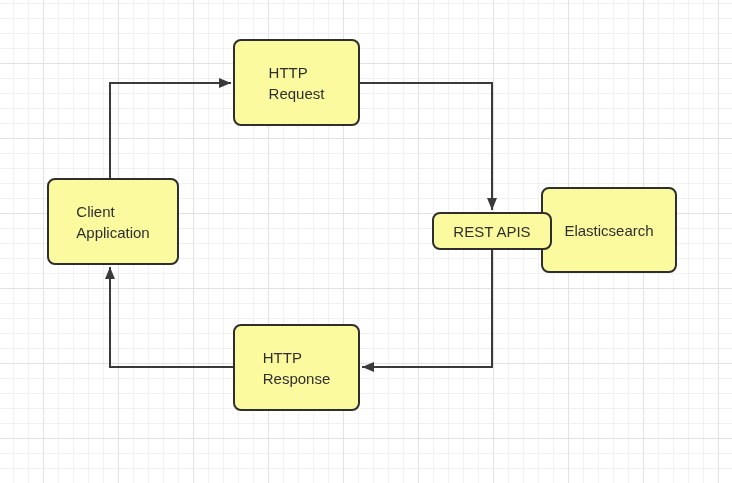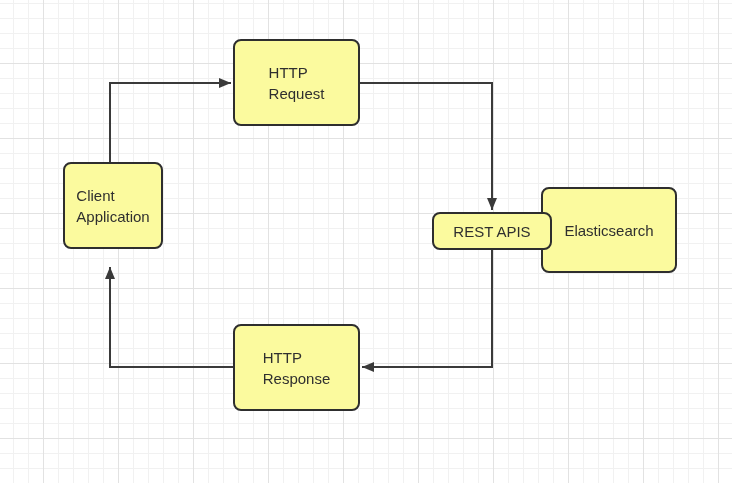--- a/index.html
+++ b/index.html
@@ -52,21 +52,21 @@
     z-index: 2;
   }
   .node.front { z-index: 3; }
   .node-label {
     color: var(--text);
     font-size: 15px;
     line-height: 21px;
     white-space: pre-line;
   }
   
-  .n-client   { left: 47px;  top: 162px; width: 100px; height: 87px; margin-left: 16px; }
+  .n-client   { left: 47px;  top: 178px; width: 132px; height: 87px; }
   .n-request  { left: 233px; top: 39px;  width: 127px; height: 87px; }
   .n-restapis { left: 432px; top: 212px; width: 120px; height: 38px; }
   .n-elastic  { left: 541px; top: 187px; width: 136px; height: 86px; }
   .n-response { left: 233px; top: 324px; width: 127px; height: 87px; }
 </style>
 </head>
 <body>
 
 <div class="canvas">
 

